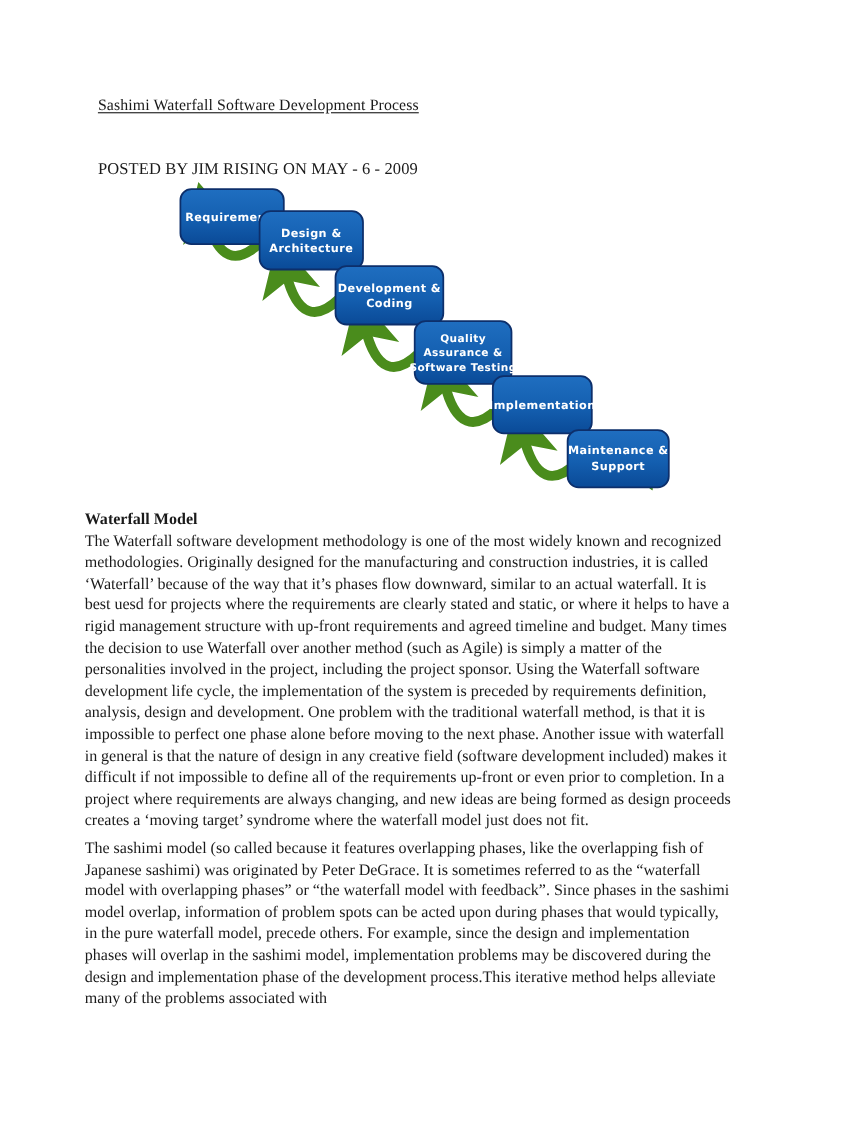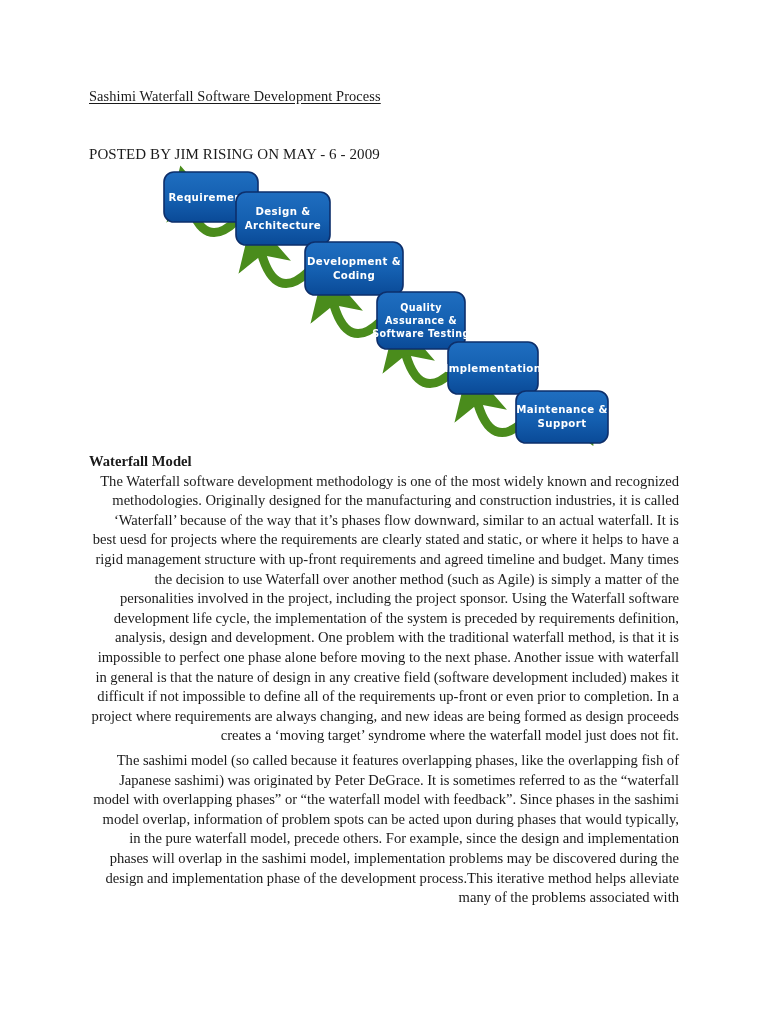--- a/index.html
+++ b/index.html
@@ -64,34 +64,35 @@
     font-family: "DejaVu Sans", "Liberation Sans", sans-serif;
     font-weight: bold;
     fill: #ffffff;
     text-anchor: middle;
     letter-spacing: .4px;
   }
 
   
   .section {
     position: absolute;
-    left: 89px;
+    left: 77px;
     width: 590px;
+    margin-top: 11px;
   }
   .section-heading {
     font-size: 14.6px;
     font-weight: bold;
     line-height: 19.6px;
     margin: 0 0 0 0;
   }
   .body-para {
     font-size: 14.6px;
     line-height: 19.6px;
     margin: 0;
-    text-align: right;
+    text-align: left;
     word-spacing: -0.1px;
   }
   #waterfall-section { top: 452px; }
   #sashimi-section  { top: 751px; }
 </style>
 </head>
 <body>
 
 <div class="page">
 

